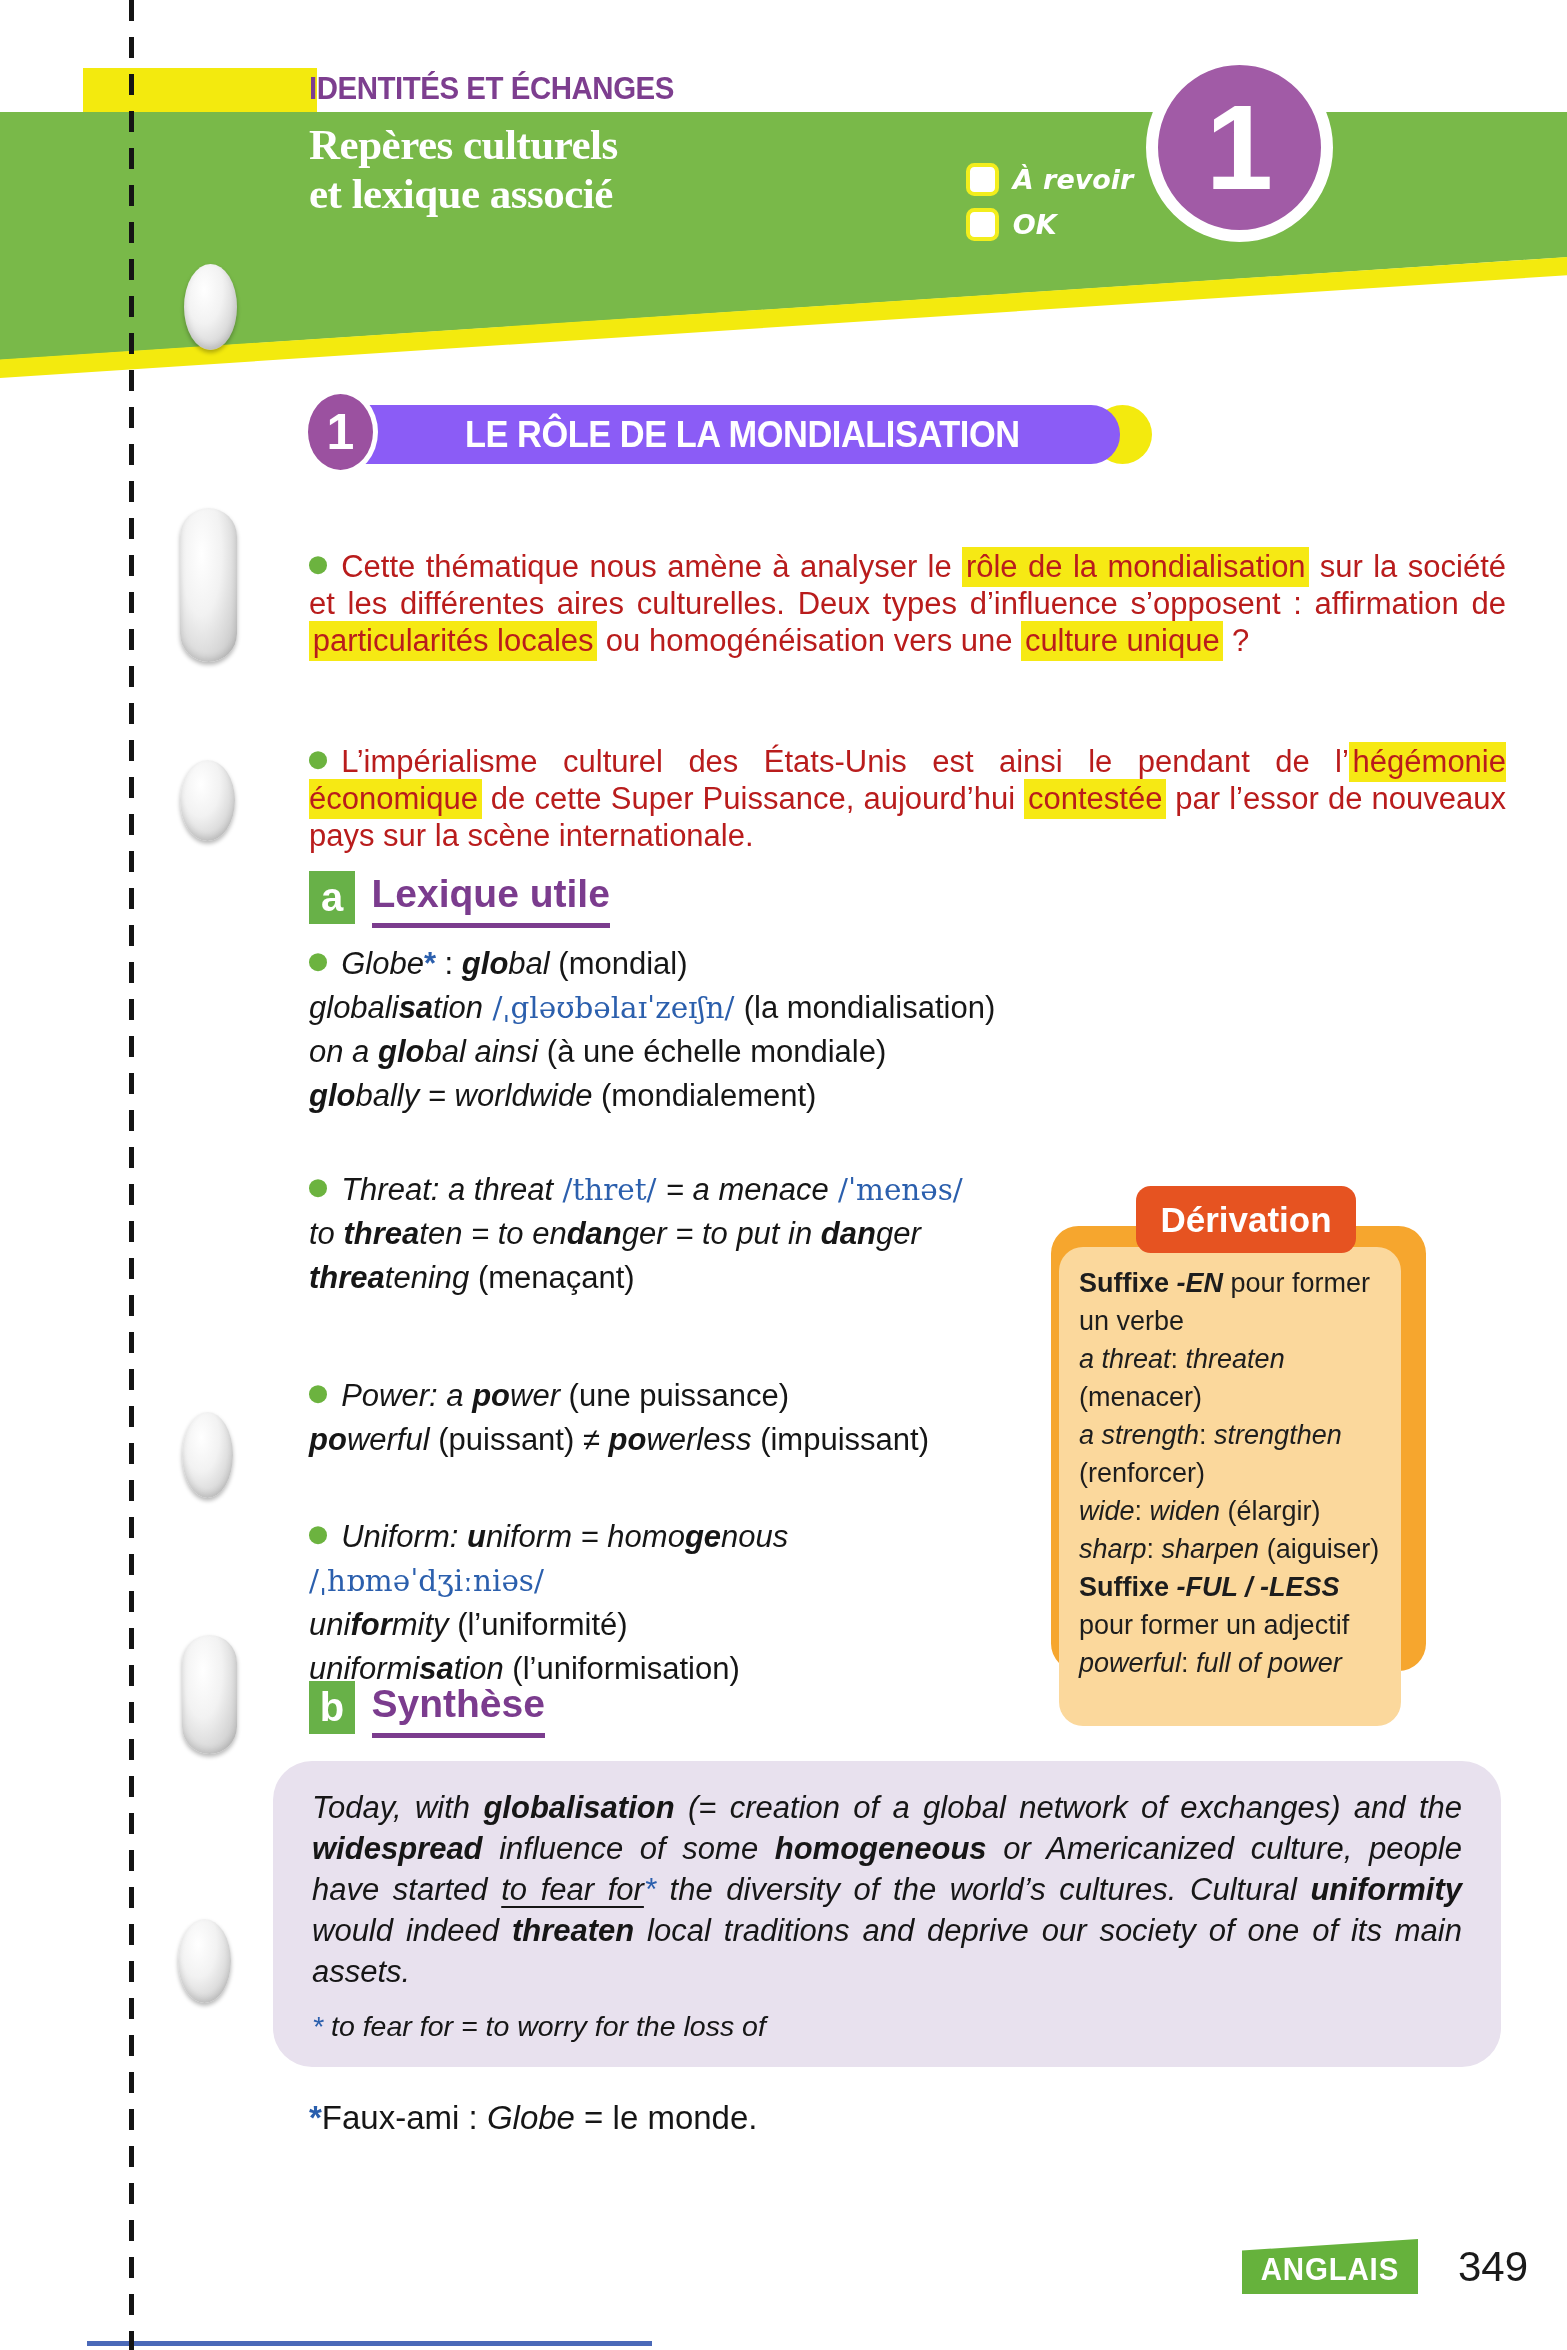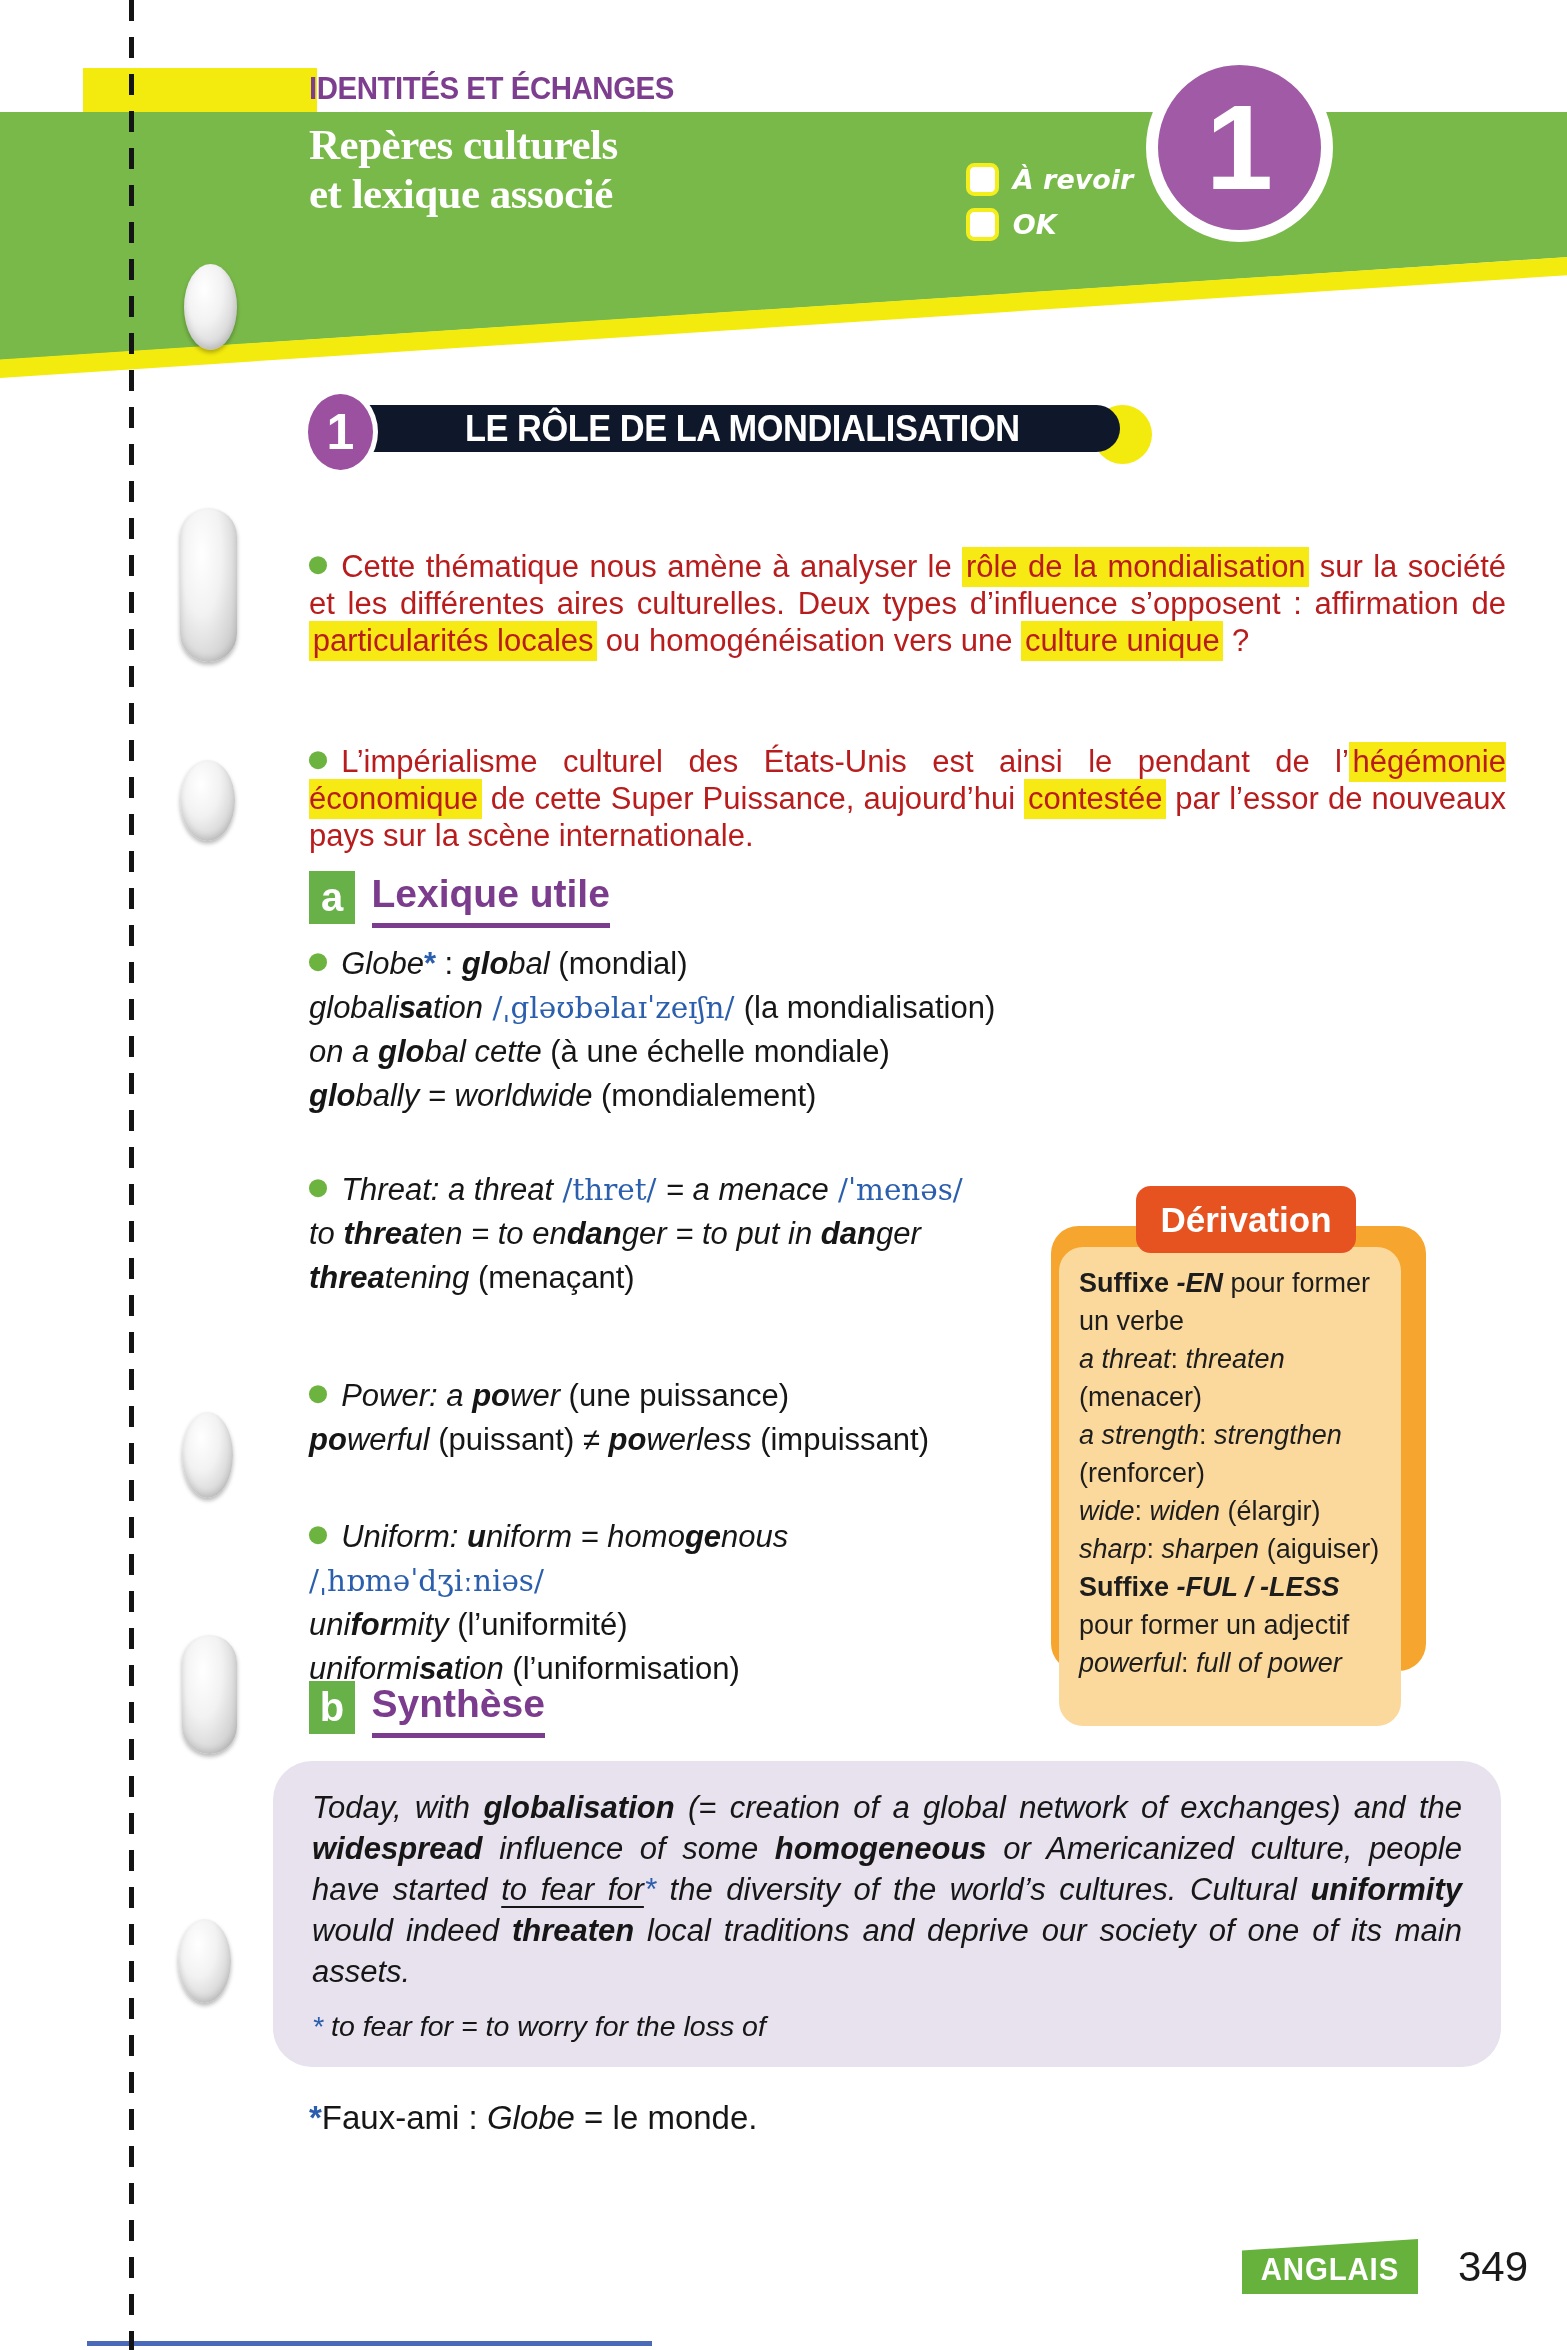--- a/index.html
+++ b/index.html
@@ -32,21 +32,21 @@
   .chk-label{margin-left:13.8px;color:#ffffff;font-family:"DejaVu Sans",sans-serif;
     font-weight:bold;font-style:italic;font-size:27px;white-space:nowrap;}
   .chapter-circle{position:absolute;left:1146px;top:53px;width:187px;height:189px;z-index:7;
     background:#a15ba6;border:12px solid #ffffff;border-radius:50%;box-sizing:border-box;
     display:flex;align-items:center;justify-content:center;}
   .chapter-circle span{color:#ffffff;font-size:121px;font-weight:bold;line-height:1;}
 
   
   .sec1-yellow-cap{position:absolute;left:1093px;top:405px;width:59px;height:59px;
     background:#f3ea0e;border-radius:50%;z-index:1;}
-  .sec1-pill{position:absolute;left:365px;top:405px;width:755px;height:47px;background:#0f172a;
+  .sec1-pill{position:absolute;left:365px;top:405px;width:755px;height:59px;background:#8b5cf6;
     border-radius:0 29px 29px 0;z-index:2;display:flex;align-items:center;justify-content:center;}
   .sec1-pill span{color:#ffffff;font-weight:bold;font-size:37px;transform:scaleX(.93);
     white-space:nowrap;letter-spacing:-0.5px;}
   .sec1-num{position:absolute;left:303px;top:389px;width:75px;height:86px;background:#9b51a0;
     border:5.5px solid #ffffff;border-radius:50%;box-sizing:border-box;z-index:3;
     display:flex;align-items:center;justify-content:center;}
   .sec1-num span{color:#fff;font-size:50px;font-weight:bold;}
 
   
   .para{position:absolute;left:309px;width:1197px;font-size:31px;line-height:37px;
@@ -154,21 +154,21 @@
   </div>
 
   <div class="subhead" style="top:871px;">
     <div class="letter">a</div>
     <div class="sh-title">Lexique utile</div>
   </div>
 
   <div class="entry" style="top:942px;">
     <div class="lex-line"><span class="bullet"></span><span><span class="i">Globe</span><span class="blue b">*</span><span> : </span><span class="bi">glo</span><span class="i">bal</span><span> (mondial)</span></span></div>
     <div class="lex-line"><span class="i">globali</span><span class="bi">sa</span><span class="i">tion</span><span class="ipa"> /ˌgləʊbəlaɪˈzeɪʃn/ </span><span>(la mondialisation)</span></div>
-    <div class="lex-line"><span class="i">on a </span><span class="bi">glo</span><span class="i">bal cette</span><span> (à une échelle mondiale)</span></div>
+    <div class="lex-line"><span class="i">on a </span><span class="bi">glo</span><span class="i">bal ainsi</span><span> (à une échelle mondiale)</span></div>
     <div class="lex-line"><span class="bi">glo</span><span class="i">bally = worldwide</span><span> (mondialement)</span></div>
   </div>
 
   <div class="entry" style="top:1168px;">
     <div class="lex-line"><span class="bullet"></span><span><span class="i">Threat: a threat</span><span class="ipa"> /thret/ </span><span class="i">= a menace</span><span class="ipa"> /ˈmenəs/</span></span></div>
     <div class="lex-line"><span class="i">to </span><span class="bi">threa</span><span class="i">ten = to en</span><span class="bi">dan</span><span class="i">ger = to put in </span><span class="bi">dan</span><span class="i">ger</span></div>
     <div class="lex-line"><span class="bi">threa</span><span class="i">tening</span><span> (menaçant)</span></div>
   </div>
 
   <div class="entry" style="top:1374px;">

